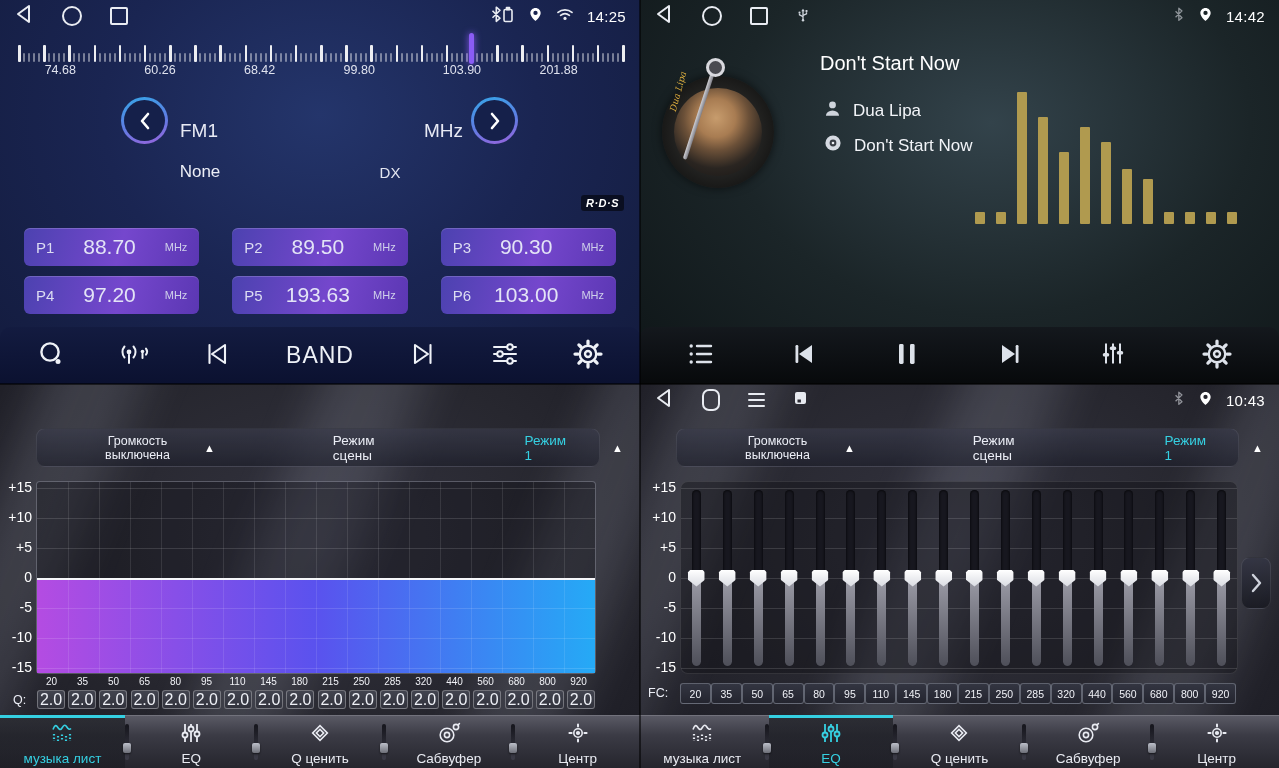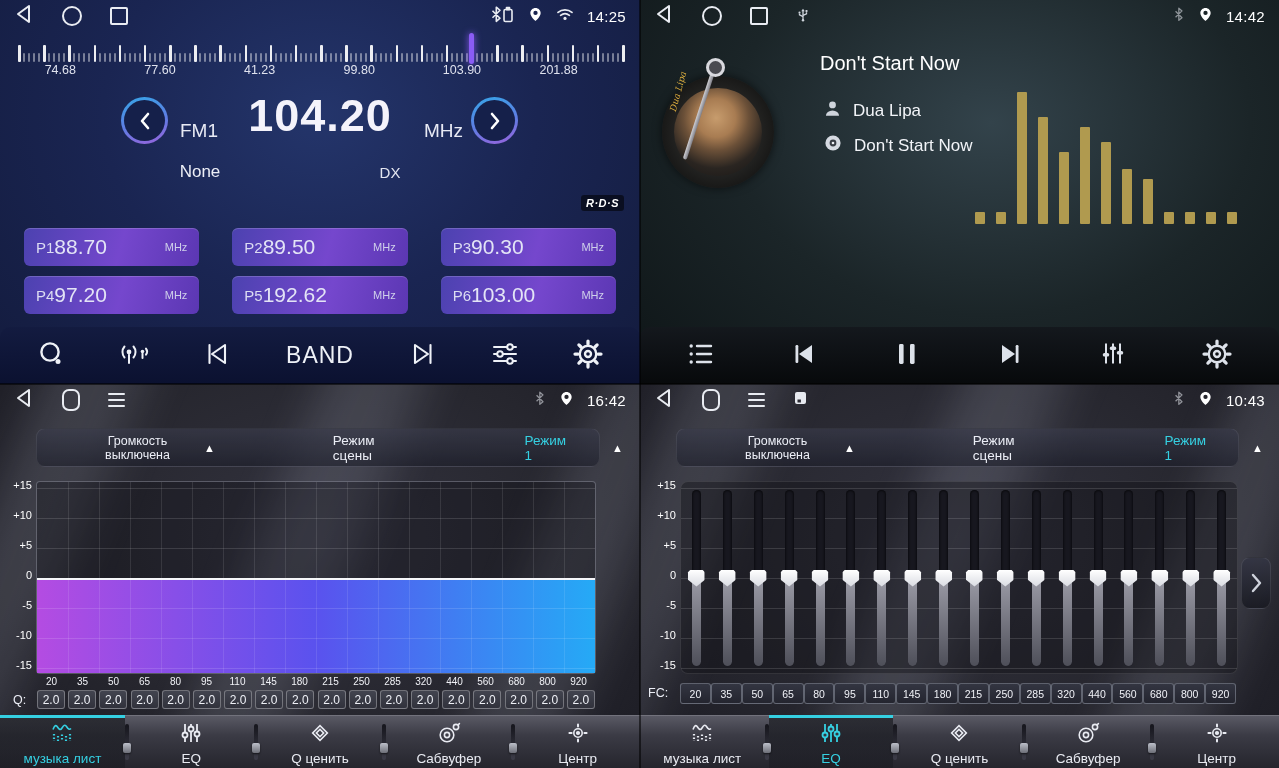--- a/index.html
+++ b/index.html
@@ -39,21 +39,21 @@
   .freq-big{position:absolute;left:0;right:0;top:-4px;text-align:center;font-size:45px;font-weight:bold;color:#f4f3fb;letter-spacing:1px;}
   .unit-lbl{position:absolute;left:424px;top:26px;font-size:19px;color:#e8eaf4;}
   .pty{position:absolute;left:160px;top:162px;width:80px;text-align:center;font-size:17px;color:#eceef6;}
   .dx{position:absolute;left:360px;top:164px;width:60px;text-align:center;font-size:15px;color:#e3e6f0;}
   .rds{position:absolute;right:16px;top:195px;font-size:11px;font-weight:bold;font-style:italic;background:rgba(0,0,0,.55);
     padding:2px 5px;border-radius:3px;color:#fff;letter-spacing:.5px;}
   .presets{position:absolute;left:24px;right:24px;top:228px;display:grid;grid-template-columns:repeat(3,1fr);gap:10px 33px;}
   .preset{height:38px;border-radius:6px;display:flex;align-items:center;padding:0 12px;
     background:linear-gradient(105deg,#4c42b0 0%,#7547cd 55%,#5b37b3 100%);box-shadow:inset 0 1px 0 rgba(255,255,255,.18);}
   .preset .pid{font-size:15px;color:#dcdcf2;}
-  .preset .pfreq{flex:1;text-align:left;font-size:21px;color:#e3e4f6;}
+  .preset .pfreq{flex:1;text-align:center;font-size:21px;color:#e3e4f6;}
   .preset .punit{font-size:11px;color:#cfd0ea;}
   .toolbar{position:absolute;left:0;right:0;bottom:0;height:57px;display:flex;align-items:center;justify-content:space-around;
     padding:0 10px;border-radius:10px 10px 0 0;}
   .tb-tl{background:linear-gradient(180deg,#131b40 0%,#0b1130 100%);}
   .tb-tr{background:linear-gradient(180deg,#14181d 0%,#07090b 100%);}
   .band-btn{font-size:23px;letter-spacing:1px;color:#eef1f7;}
   .art-wrap{position:absolute;left:22px;top:76px;width:112px;height:112px;}
   .art-ring{position:absolute;inset:0;border-radius:50%;background:radial-gradient(circle,#30302e 30%,#191918 70%,#101010 100%);
     box-shadow:0 0 10px rgba(0,0,0,.6);}
   .art-img{position:absolute;inset:12px;border-radius:50%;
@@ -77,32 +77,32 @@
   
   .hdr-pill{position:absolute;left:36px;right:40px;top:44px;height:37px;border-radius:9px;
     background:linear-gradient(180deg,rgba(58,60,76,.65),rgba(28,30,42,.6));border:1px solid rgba(255,255,255,.08);
     display:flex;align-items:center;z-index:4;}
   .vol-txt{width:96px;margin-left:68px;font-size:12.5px;line-height:14px;text-align:center;color:#eceef6;}
   .tri{font-size:11px;color:#fff;margin-left:34px;}
   .scene-lbl{font-size:13.5px;color:#eceef6;margin-left:118px;}
   .scene-val{font-size:13.5px;margin-left:150px;}
   .tri2{font-size:11px;color:#fff;margin-left:46px;}
   .ylabels{position:absolute;top:0;width:30px;z-index:3;}
-  .ylabels span{position:absolute;right:0;width:30px;text-align:right;font-size:11px;color:#fff;}
+  .ylabels span{position:absolute;right:0;width:30px;text-align:right;font-size:14px;color:#fff;}
   .plot{position:absolute;left:36px;top:97px;width:558px;height:191px;border:1px solid rgba(208,212,230,.32);
     border-radius:4px;background:rgba(10,10,18,.30);z-index:2;}
   .hline{position:absolute;left:0;right:0;height:1px;background:rgba(255,255,255,.13);}
   .vline{position:absolute;top:0;bottom:0;width:1px;background:rgba(255,255,255,.10);}
   .area{position:absolute;left:0;right:0;top:96px;bottom:0;border-top:2px solid #f5f6fa;}
   .freq-labels{position:absolute;left:36px;width:558px;top:292px;display:flex;justify-content:space-between;z-index:2;}
   .freq-labels span{width:31px;text-align:center;font-size:10px;color:#f0f1f6;}
   .qrow-lbl{position:absolute;left:13px;top:309px;font-size:12.5px;color:#eceef6;z-index:2;}
   .qrow{position:absolute;left:37px;width:558px;top:306px;display:flex;justify-content:space-between;z-index:2;}
   .qbtn{width:26px;height:17px;border-radius:3px;background:linear-gradient(180deg,#42444f,#31323c);
-    border:1px solid rgba(255,255,255,.30);font-size:12px;color:#eef0f6;display:flex;align-items:center;justify-content:center;}
+    border:1px solid rgba(255,255,255,.30);font-size:16px;color:#eef0f6;display:flex;align-items:center;justify-content:center;}
   .sl-panel{position:absolute;left:40px;top:97px;width:556px;height:191px;border-radius:8px;
     background:rgba(14,14,20,.40);border:1px solid rgba(255,255,255,.10);z-index:2;}
   .slider{position:absolute;width:9px;top:8px;height:176px;border-radius:5px;background:#17171f;box-shadow:inset 0 0 3px #000;}
   .sl-low{position:absolute;left:0;right:0;bottom:0;border-radius:5px;background:linear-gradient(180deg,#9b9ba6 0%,#4e4f59 100%);}
   .sl-knob{position:absolute;left:50%;width:17px;height:17px;transform:translateX(-50%);background:linear-gradient(180deg,#ffffff,#d9dbe2);
     clip-path:polygon(0 16%,16% 0,84% 0,100% 16%,100% 60%,50% 100%,0 60%);z-index:3;}
   .fcrow-lbl{position:absolute;left:8px;top:302px;font-size:12.5px;color:#eceef6;z-index:2;}
   .fcrow{position:absolute;left:40px;width:556px;top:299px;display:flex;justify-content:space-between;z-index:2;}
   .fcbtn{width:29px;height:19px;border-radius:3px;background:linear-gradient(180deg,#333541,#24252f);
     border:1px solid rgba(165,170,185,.45);font-size:10.5px;color:#f0f1f6;display:flex;align-items:center;justify-content:center;}
@@ -270,37 +270,36 @@
       <div class="tick major" style="left: 95.8333%;"></div>
       <div class="tick" style="left: 96.6667%;"></div>
       <div class="tick" style="left: 97.5%;"></div>
       <div class="tick" style="left: 98.3333%;"></div>
       <div class="tick" style="left: 99.1667%;"></div>
       <div class="tick major" style="left: 100%;"></div>
     </div>
   <div class="tuner-ind" style="left: 469.188px; top: 33px; background: rgb(138, 92, 245); box-shadow: rgb(138, 92, 245) 0px 0px 7px;"></div>
   <div class="scale-labels">
       <span style="left: 7%;">74.68</span>
-      <span style="left: 23.5%;">77.60</span>
-      <span style="left: 40%;">41.23</span>
+      <span style="left: 23.5%;">60.26</span>
+      <span style="left: 40%;">68.42</span>
       <span style="left: 56.5%;">99.80</span>
       <span style="left: 73.5%;">103.90</span>
       <span style="left: 89.5%;">201.88</span>
     </div>
 
   <div class="freq-row">
     <div class="chev-btn" style="left:121px">
         <span class="inner">
           <svg width="14" height="18" viewBox="0 0 14 18" fill="none" stroke="#fff" stroke-width="2.6" stroke-linecap="round" stroke-linejoin="round">
             <path d="M10 2 L4 9 L10 16"></path>
           </svg>
         </span>
       </div>
     <div class="band-lbl">FM1</div>
-    <div class="freq-big">104.20</div>
     <div class="unit-lbl">MHz</div>
     <div class="chev-btn" style="left:471px">
         <span class="inner">
           <svg width="14" height="18" viewBox="0 0 14 18" fill="none" stroke="#fff" stroke-width="2.6" stroke-linecap="round" stroke-linejoin="round">
             <path d="M4 2 L10 9 L4 16"></path>
           </svg>
         </span>
       </div>
   </div>
   <div class="pty">None</div>
@@ -323,21 +322,21 @@
         <span class="pfreq">90.30</span>
         <span class="punit">MHz</span>
       </div>
     <div class="preset">
         <span class="pid">P4</span>
         <span class="pfreq">97.20</span>
         <span class="punit">MHz</span>
       </div>
     <div class="preset">
         <span class="pid">P5</span>
-        <span class="pfreq">192.62</span>
+        <span class="pfreq">193.63</span>
         <span class="punit">MHz</span>
       </div>
     <div class="preset">
         <span class="pid">P6</span>
         <span class="pfreq">103.00</span>
         <span class="punit">MHz</span>
       </div>
   </div>
 
   <div class="toolbar tb-tl">
@@ -479,42 +478,20 @@
           <circle cx="12" cy="12" r="2.4"></circle>
           <g stroke-width="2.6" stroke-linecap="round">
             <path d="M12 1.6v2.4M12 20v2.4M1.6 12h2.4M20 12h2.4M4.7 4.7l1.7 1.7M17.6 17.6l1.7 1.7M19.3 4.7l-1.7 1.7M6.4 17.6l-1.7 1.7"></path>
           </g>
         </svg></span>
   </div>
 </section>
 
 <section class="q q-bl">
   <div class="streaks"></div>
-  <div class="status">
-    <div class="navgrp">
-      <span><svg width="20" height="22" viewBox="0 0 20 22" fill="none" stroke="#e9ecf2" stroke-width="2" stroke-linejoin="round">
-            <path d="M15 3 L4 11 L15 19 Z"></path>
-          </svg></span>
-      <span class="nav-squircle"></span>
-      <span class="nav-menu">
-          <i></i>
-          <i></i>
-          <i></i>
-        </span>
-    </div>
-    <div class="rightgrp">
-      <span class="dim"><svg width="12" height="17" viewBox="0 0 14 17" fill="none" stroke="#e9ecf2" stroke-width="1.5" stroke-linejoin="round">
-            <path d="M3 4.8 L10.5 12.2 L6.8 15.3 V1.2 L10.5 4.3 L3 11.7"></path>
-          </svg></span>
-      <span><svg width="15" height="17" viewBox="0 0 16 17">
-            <path d="M8 1.5c-3 0-5.5 2.3-5.5 5.4 0 3.9 5.5 8.6 5.5 8.6s5.5-4.7 5.5-8.6C13.5 3.8 11 1.5 8 1.5zm0 7.6a2.3 2.3 0 1 1 0-4.6 2.3 2.3 0 0 1 0 4.6z" fill="#fff"></path>
-          </svg></span>
-      <span class="time">16:42</span>
-    </div>
-  </div>
 
   <div class="hdr-pill">
     <div class="vol-txt">Громкость выключена</div>
     <span class="tri">▲</span>
     <span class="scene-lbl">Режим сцены</span>
     <span class="scene-val" style="color: rgb(53, 208, 226);">Режим 1</span>
     <span class="tri2">▲</span>
   </div>
 
   <div class="ylabels" style="left:2px">

